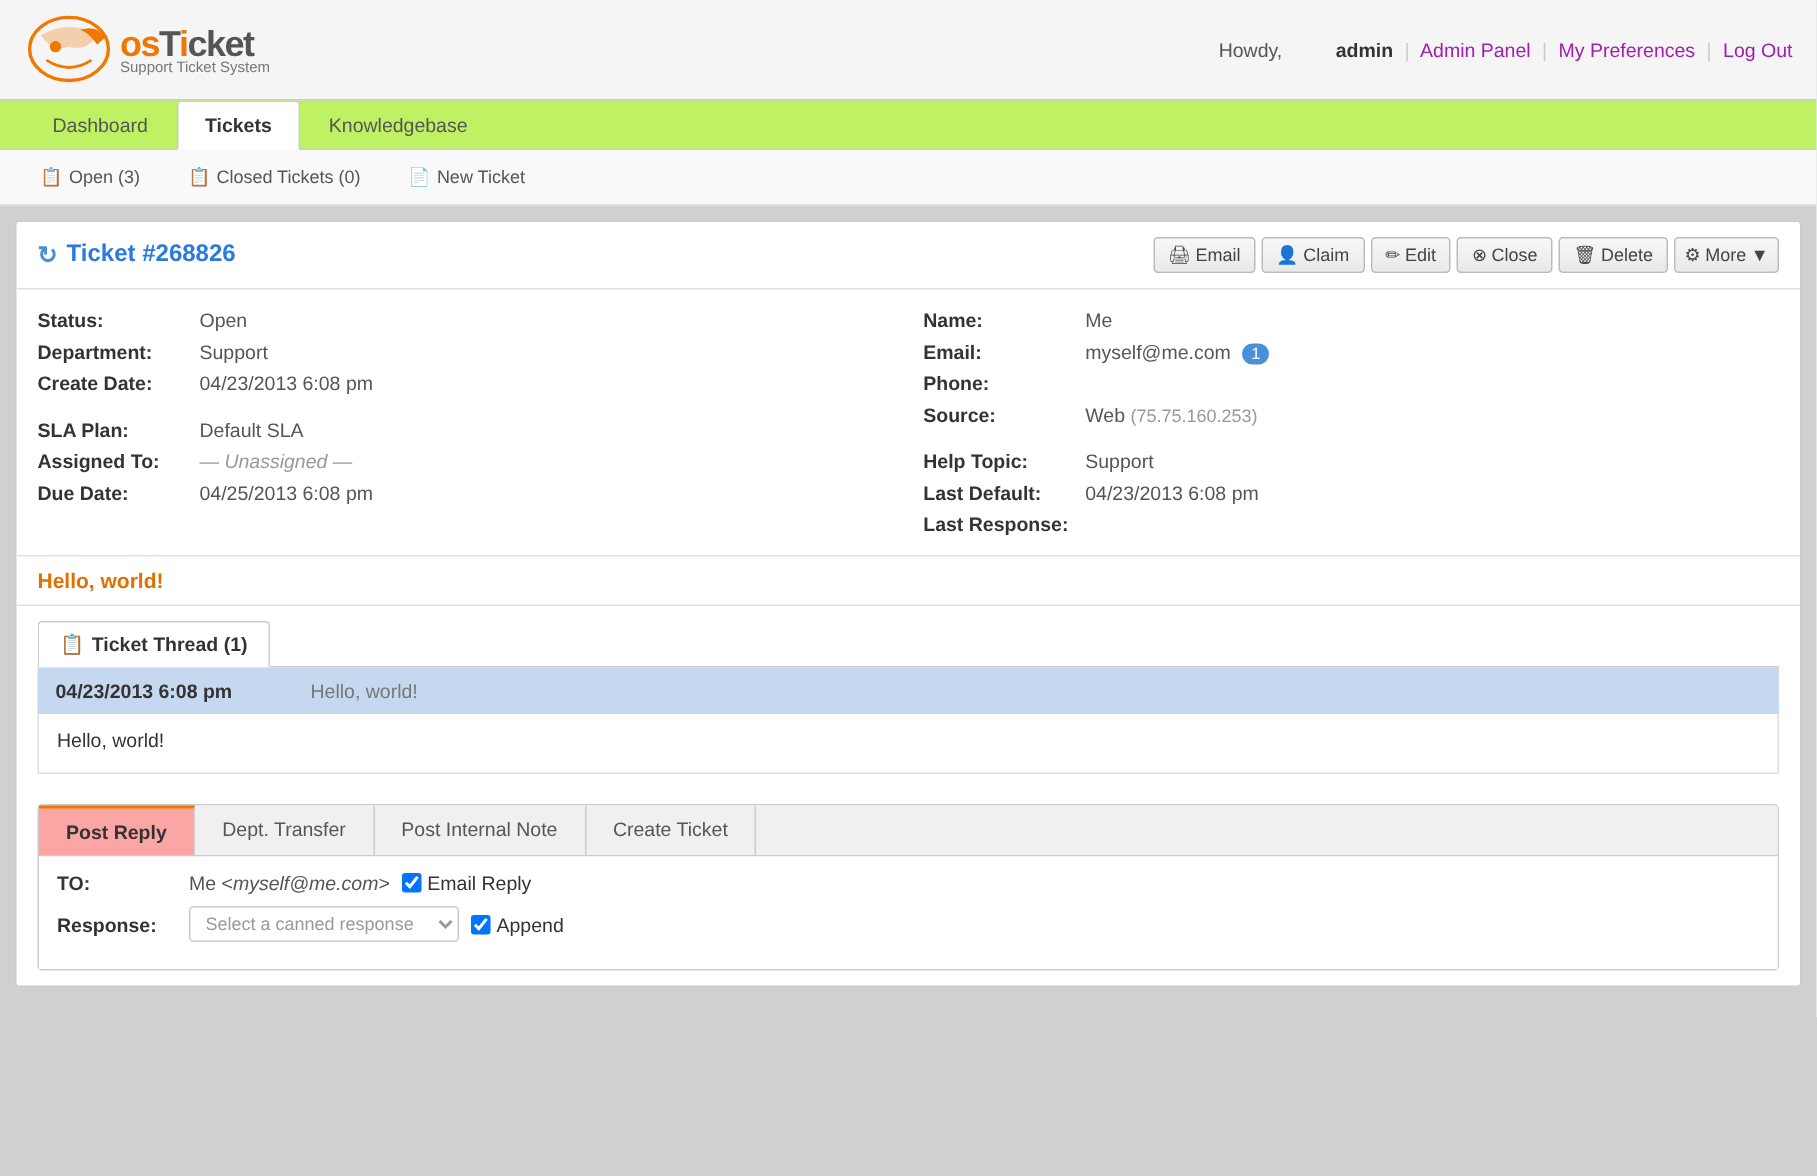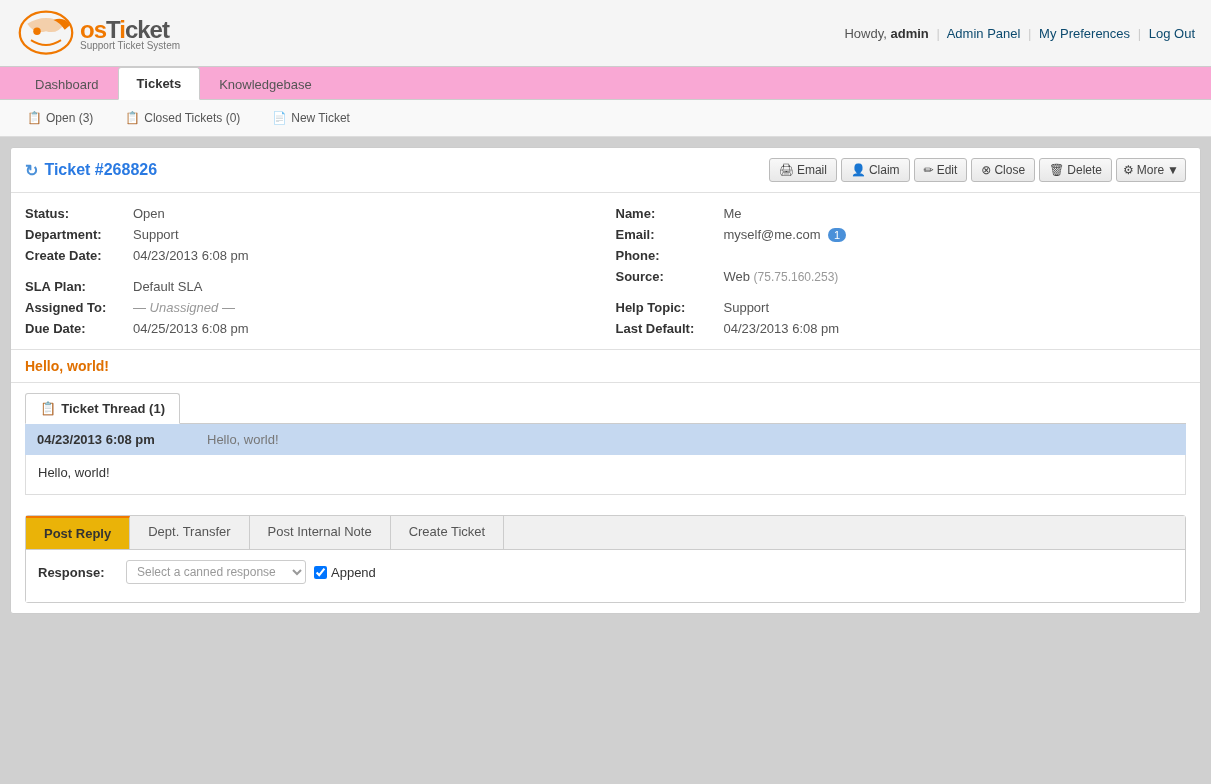--- a/index.html
+++ b/index.html
@@ -35,34 +35,33 @@
     .logo-icon {
       width: 60px;
       height: 50px;
       margin-right: 4px;
     }
     .top-right {
       font-size: 13px;
       color: #555;
     }
     .top-right a {
-      color: #0c4a6e;
+      color: #a21caf;
       text-decoration: none;
       font-weight: normal;
     }
     .top-right .separator { color: #ccc; margin: 0 4px; }
-    .top-right strong { color: #333; }
+    .top-right strong { color: #333; margin-left: 32px; }
 
     
     .main-nav {
-      background: #f9a8d4;
+      background: #bef264;
       border-bottom: 1px solid #ccc;
       display: flex;
       padding: 0 16px;
-      align-items: center;
     }
     .main-nav a {
       display: inline-block;
       padding: 8px 18px;
       text-decoration: none;
       color: #555;
       font-size: 13px;
       border-top: 1px solid transparent;
       border-left: 1px solid transparent;
       border-right: 1px solid transparent;
@@ -256,21 +255,21 @@
       border-bottom: 1px solid #ccc;
     }
     .reply-tab {
       padding: 8px 18px;
       font-size: 13px;
       cursor: pointer;
       color: #555;
       border-right: 1px solid #ccc;
     }
     .reply-tab.active {
-      background: #eab308;
+      background: #fca5a5;
       font-weight: bold;
       color: #333;
       border-top: 2px solid #f07800;
     }
 
     .reply-body {
       padding: 10px 12px;
       background: #fff;
     }
     .reply-row {
@@ -449,20 +448,24 @@
       </div>
       <div style="height:10px;"></div>
       <div class="info-row">
         <span class="info-label">Help Topic:</span>
         <span class="info-value">Support</span>
       </div>
       <div class="info-row">
         <span class="info-label">Last Default:</span>
         <span class="info-value">04/23/2013 6:08 pm</span>
       </div>
+      <div class="info-row">
+        <span class="info-label">Last Response:</span>
+        <span class="info-value"></span>
+      </div>
     </div>
   </div>
 
   <div class="ticket-subject">Hello, world!</div>
 
   <div class="thread-section">
     <div class="thread-tabs">
       <div class="thread-tab active">
         <span>📋</span>
         <span>Ticket Thread (1)</span>
@@ -478,20 +481,30 @@
     </div>
 
     <div class="reply-section" style="margin-top:20px;">
       <div class="reply-tabs">
         <div class="reply-tab active">Post Reply</div>
         <div class="reply-tab">Dept. Transfer</div>
         <div class="reply-tab">Post Internal Note</div>
         <div class="reply-tab">Create Ticket</div>
       </div>
       <div class="reply-body">
+        <div class="reply-row">
+          <span class="reply-row-label">TO:</span>
+          <div class="reply-row-value">
+            <span>Me &lt;<em>myself@me.com</em>&gt;</span>
+            <label class="checkbox-item">
+              <input type="checkbox" checked="" style="">
+              <span>Email Reply</span>
+            </label>
+          </div>
+        </div>
         <div class="reply-row">
           <span class="reply-row-label">Response:</span>
           <div class="reply-row-value">
             <select class="canned-select">
               <option value="">Select a canned response</option>
             </select>
             <label class="checkbox-item">
               <input type="checkbox" checked="" style="">
               <span>Append</span>
             </label>

